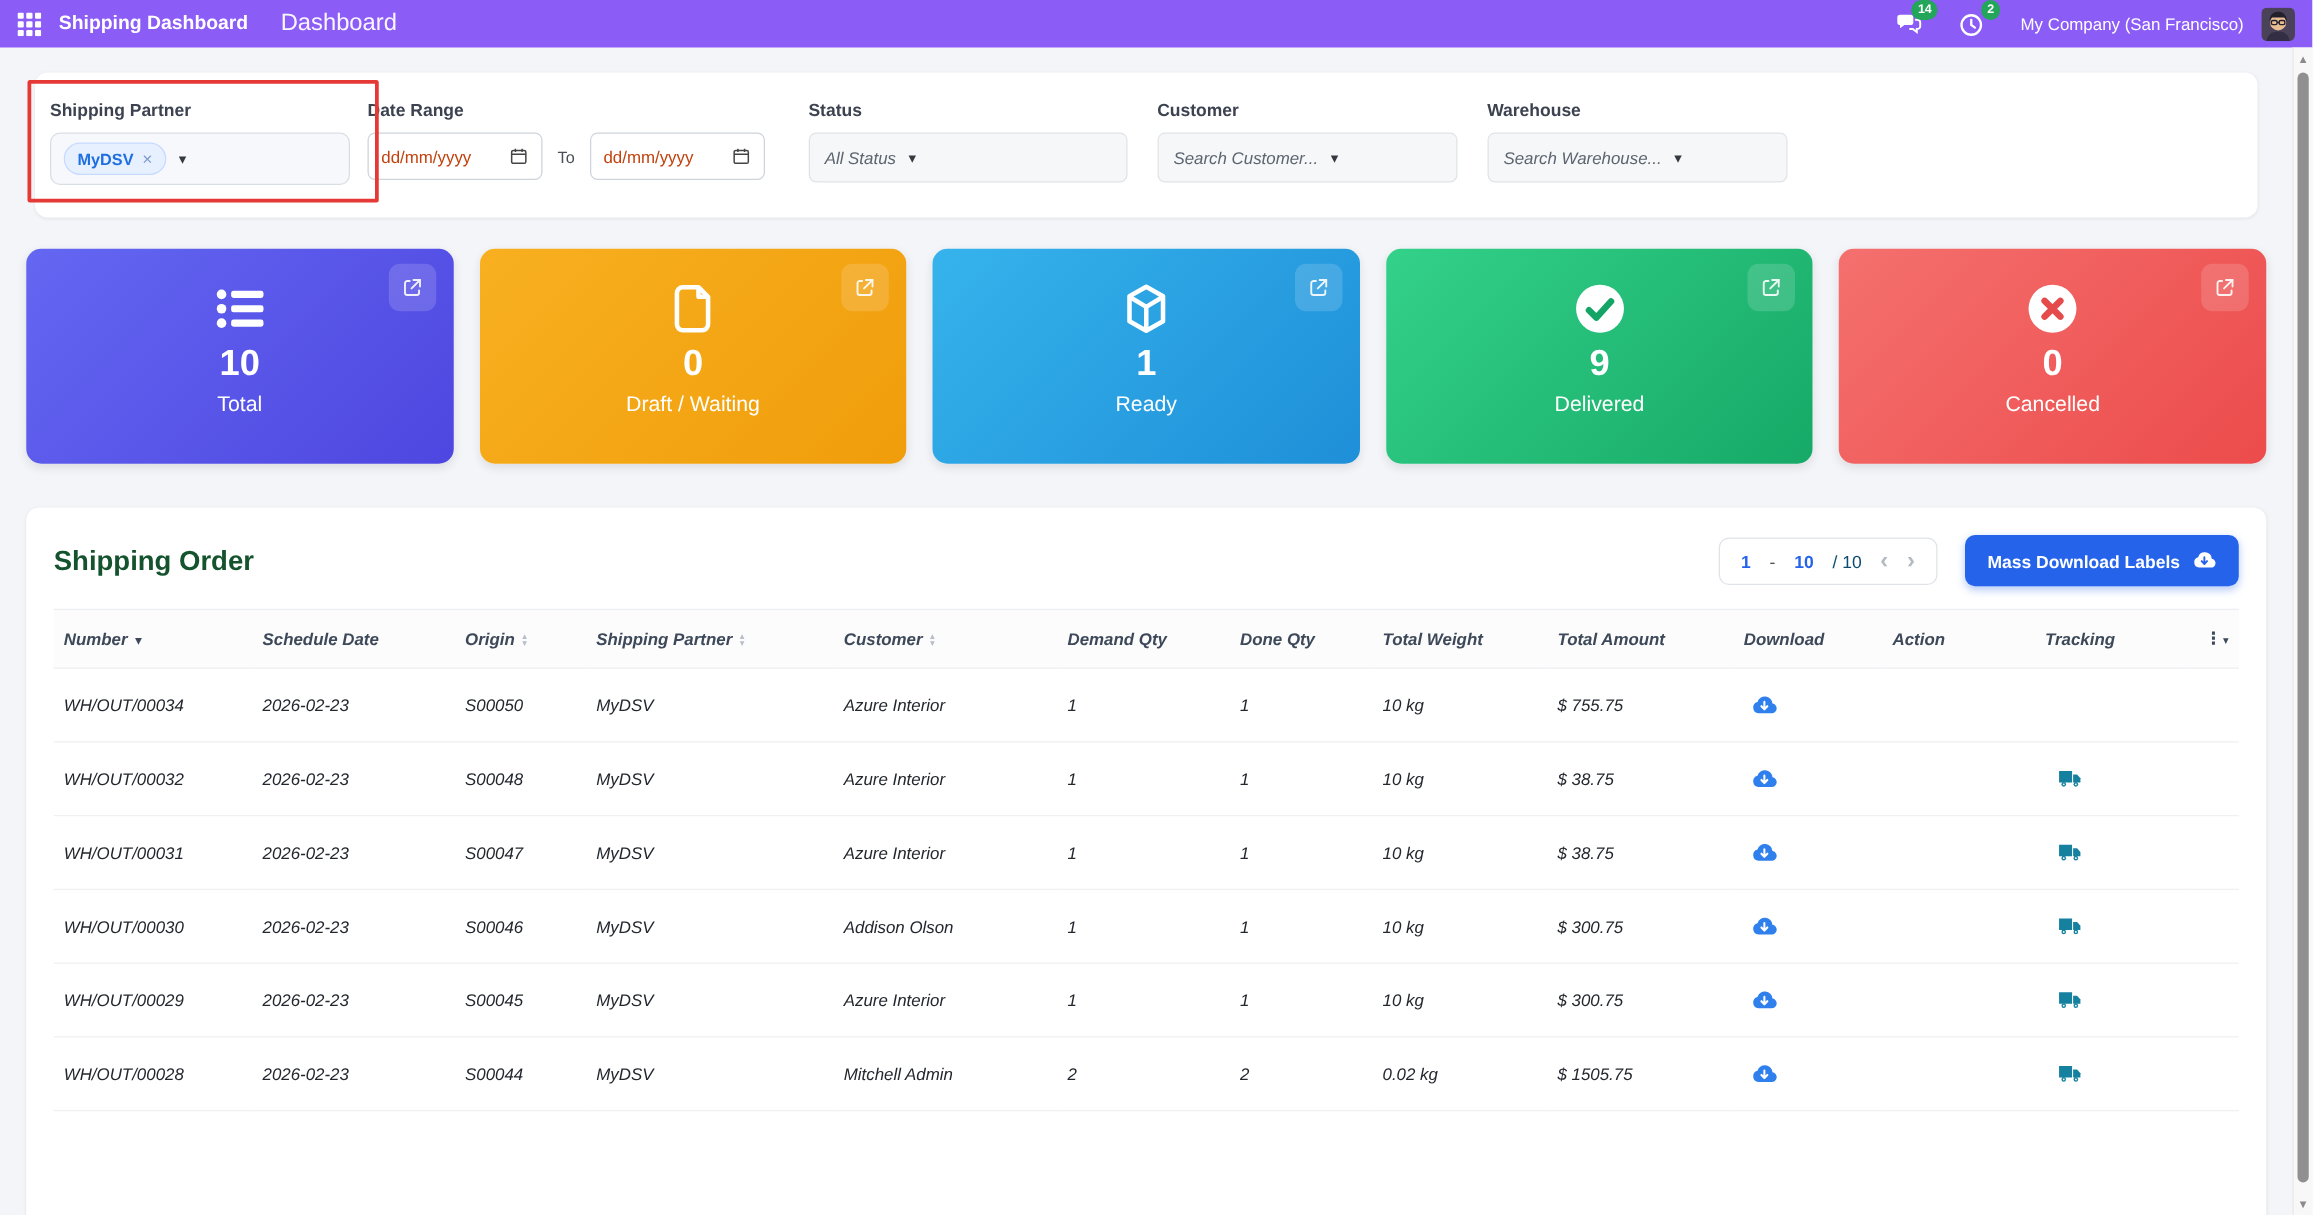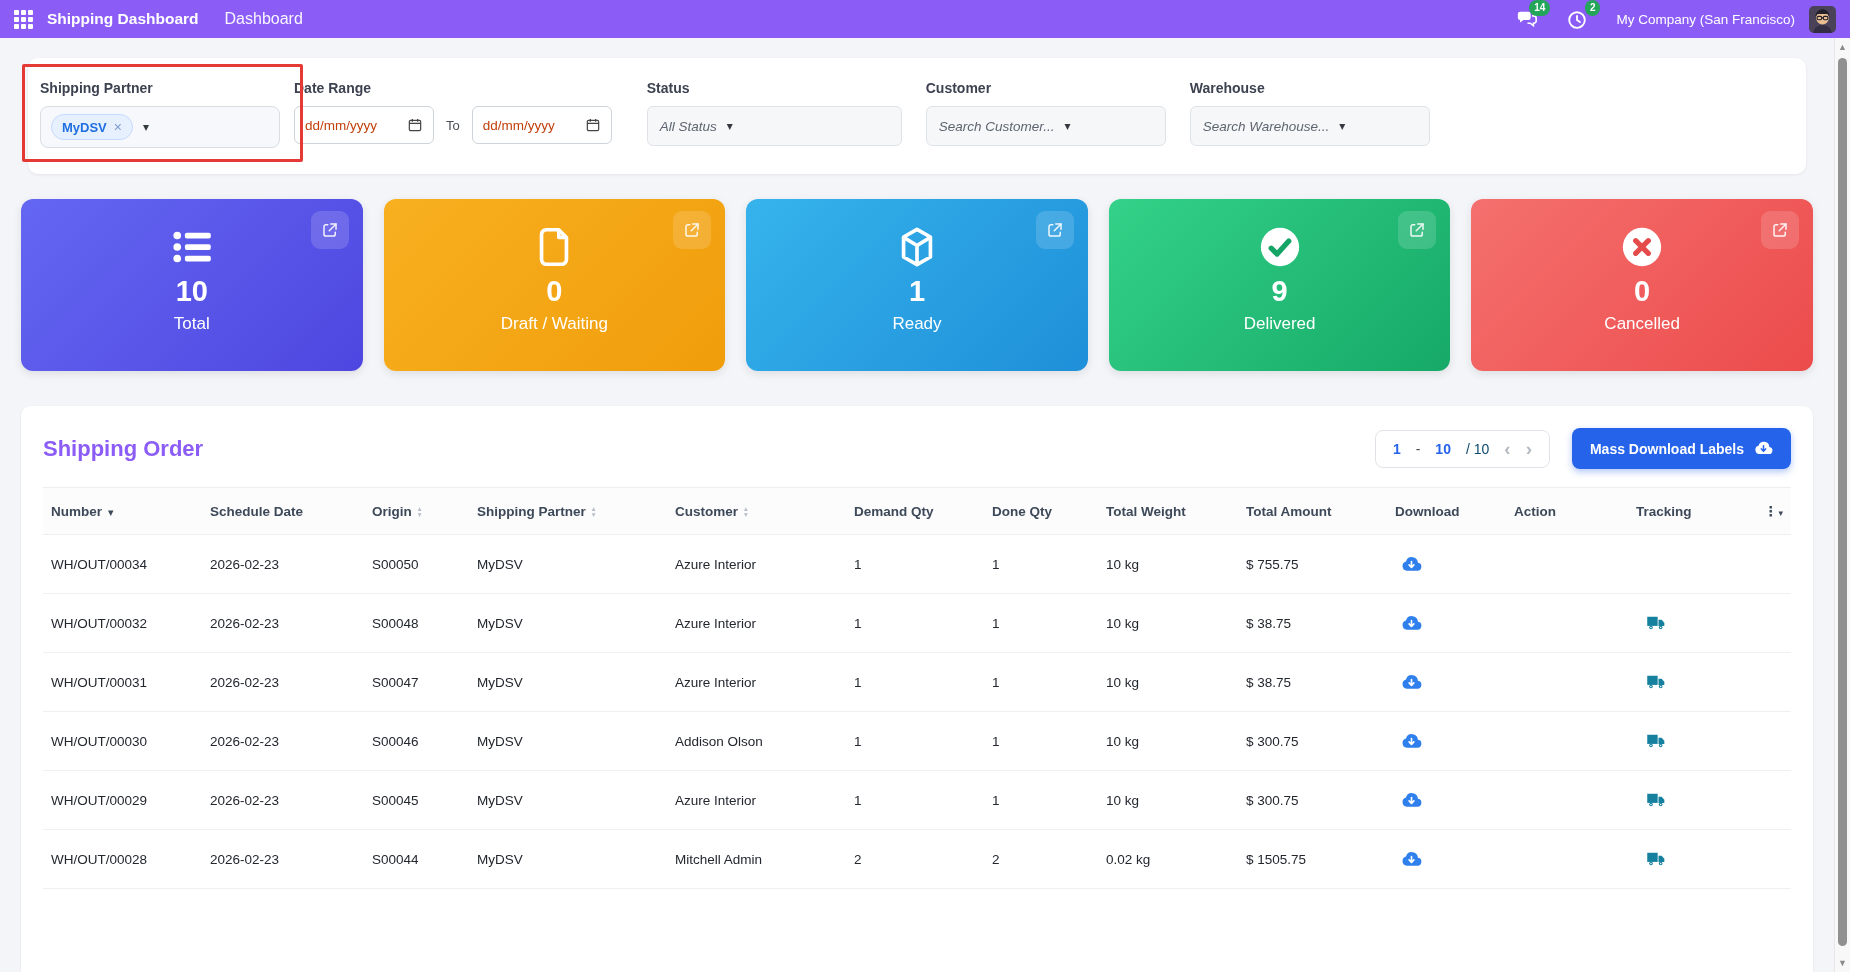--- a/index.html
+++ b/index.html
@@ -10,21 +10,21 @@
     font-family: "Liberation Sans", "DejaVu Sans", sans-serif;
     color: #23272e;
   }
   
   .topbar {
     height: 38px; background: #8b5cf6; color: #fff;
     display: flex; align-items: center; padding: 0 14px; position: relative; z-index: 20;
   }
   .topbar .grid-icon { width: 19px; height: 19px; margin-right: 14px; cursor: pointer; }
   .topbar .app-title { font-size: 15.5px; font-weight: 700; margin-right: 26px; }
-  .topbar .menu-item { font-size: 16px; opacity: .95; cursor: pointer; }
+  .topbar .menu-item { font-size: 19px; opacity: .95; cursor: pointer; }
   .topbar .spacer { flex: 1; }
   .tb-ico { position: relative; width: 24px; height: 24px; margin-right: 26px; cursor: pointer; }
   .tb-ico svg { width: 22px; height: 22px; display: block; margin-top: 2px; }
   .tb-badge {
     position: absolute; top: -7px; right: -10px; background: #23a55a; color: #fff;
     font-size: 10px; font-weight: 700; line-height: 1; padding: 3px 5px; border-radius: 9px;
   }
   .company-name { font-size: 13.5px; margin-right: 14px; cursor: pointer; }
   .avatar { width: 27px; height: 27px; border-radius: 5px; overflow: hidden; cursor: pointer; }
   .avatar svg { width: 100%; height: 100%; display: block; }
@@ -95,36 +95,36 @@
     background: rgba(255,255,255,.15); border-radius: 9px;
     display: flex; align-items: center; justify-content: center; cursor: pointer;
   }
   .ext-btn svg { width: 18px; height: 18px; opacity: .9; }
   
   .orders-card {
     margin: 35px 37px 0 21px; background: #fff; border-radius: 10px;
     box-shadow: 0 1px 3px rgba(25,30,40,.07); padding: 22px 22px 0; height: 620px; overflow: hidden;
   }
   .orders-head { display: flex; align-items: center; }
-  .orders-title { flex: 1; font-size: 22px; font-weight: 700; color: #8b5cf6; }
+  .orders-title { flex: 1; font-size: 22px; font-weight: 700; color: #14532d; }
   .pager {
     display: flex; align-items: center; gap: 15px; border: 1px solid #dfe3e8; border-radius: 8px;
     padding: 10px 17px; font-size: 14px; color: #495057; margin-right: 22px; background: #fff;
   }
   .pager .pnum { color: #2563eb; font-weight: 700; }
   .pager .ptotal { color: #0c4a6e; }
   .pchev { color: #b3bac1; font-size: 19px; line-height: 14px; font-weight: 700; cursor: pointer; }
   .mass-btn {
     display: flex; align-items: center; gap: 10px; background: #2563eb; color: #fff;
     border: none; border-radius: 8px; padding: 11px 18px; font-size: 14px; font-weight: 700;
     font-family: inherit; cursor: pointer; box-shadow: 0 3px 7px rgba(37,99,235,.35);
   }
   .mass-btn svg { width: 19px; height: 19px; }
   
-  table.orders { width: 100%; border-collapse: collapse; margin-top: 18px; font-size: 13.5px; }
+  table.orders { width: 100%; border-collapse: collapse; margin-top: 18px; font-size: 13.5px; font-style: italic; }
   table.orders thead th {
     text-align: left; font-size: 13.5px; font-weight: 700; color: #3d4959;
     padding: 15px 8px; border-top: 1px solid #eceef1; border-bottom: 1px solid #eceef1;
     white-space: nowrap; background: #fcfcfd;
   }
   th.sortable { cursor: pointer; }
   .sort-down { font-size: 11px; color: #3d4959; margin-left: 6px; }
   .sort-both { display: inline-flex; flex-direction: column; font-size: 7.5px; color: #b7bec7; line-height: .8; margin-left: 6px; vertical-align: middle; }
   .col-opts { text-align: right !important; color: #6c757d; font-size: 12px; cursor: pointer; }
   .col-opts .mini-caret { font-size: 9px; margin-left: 1px; }

